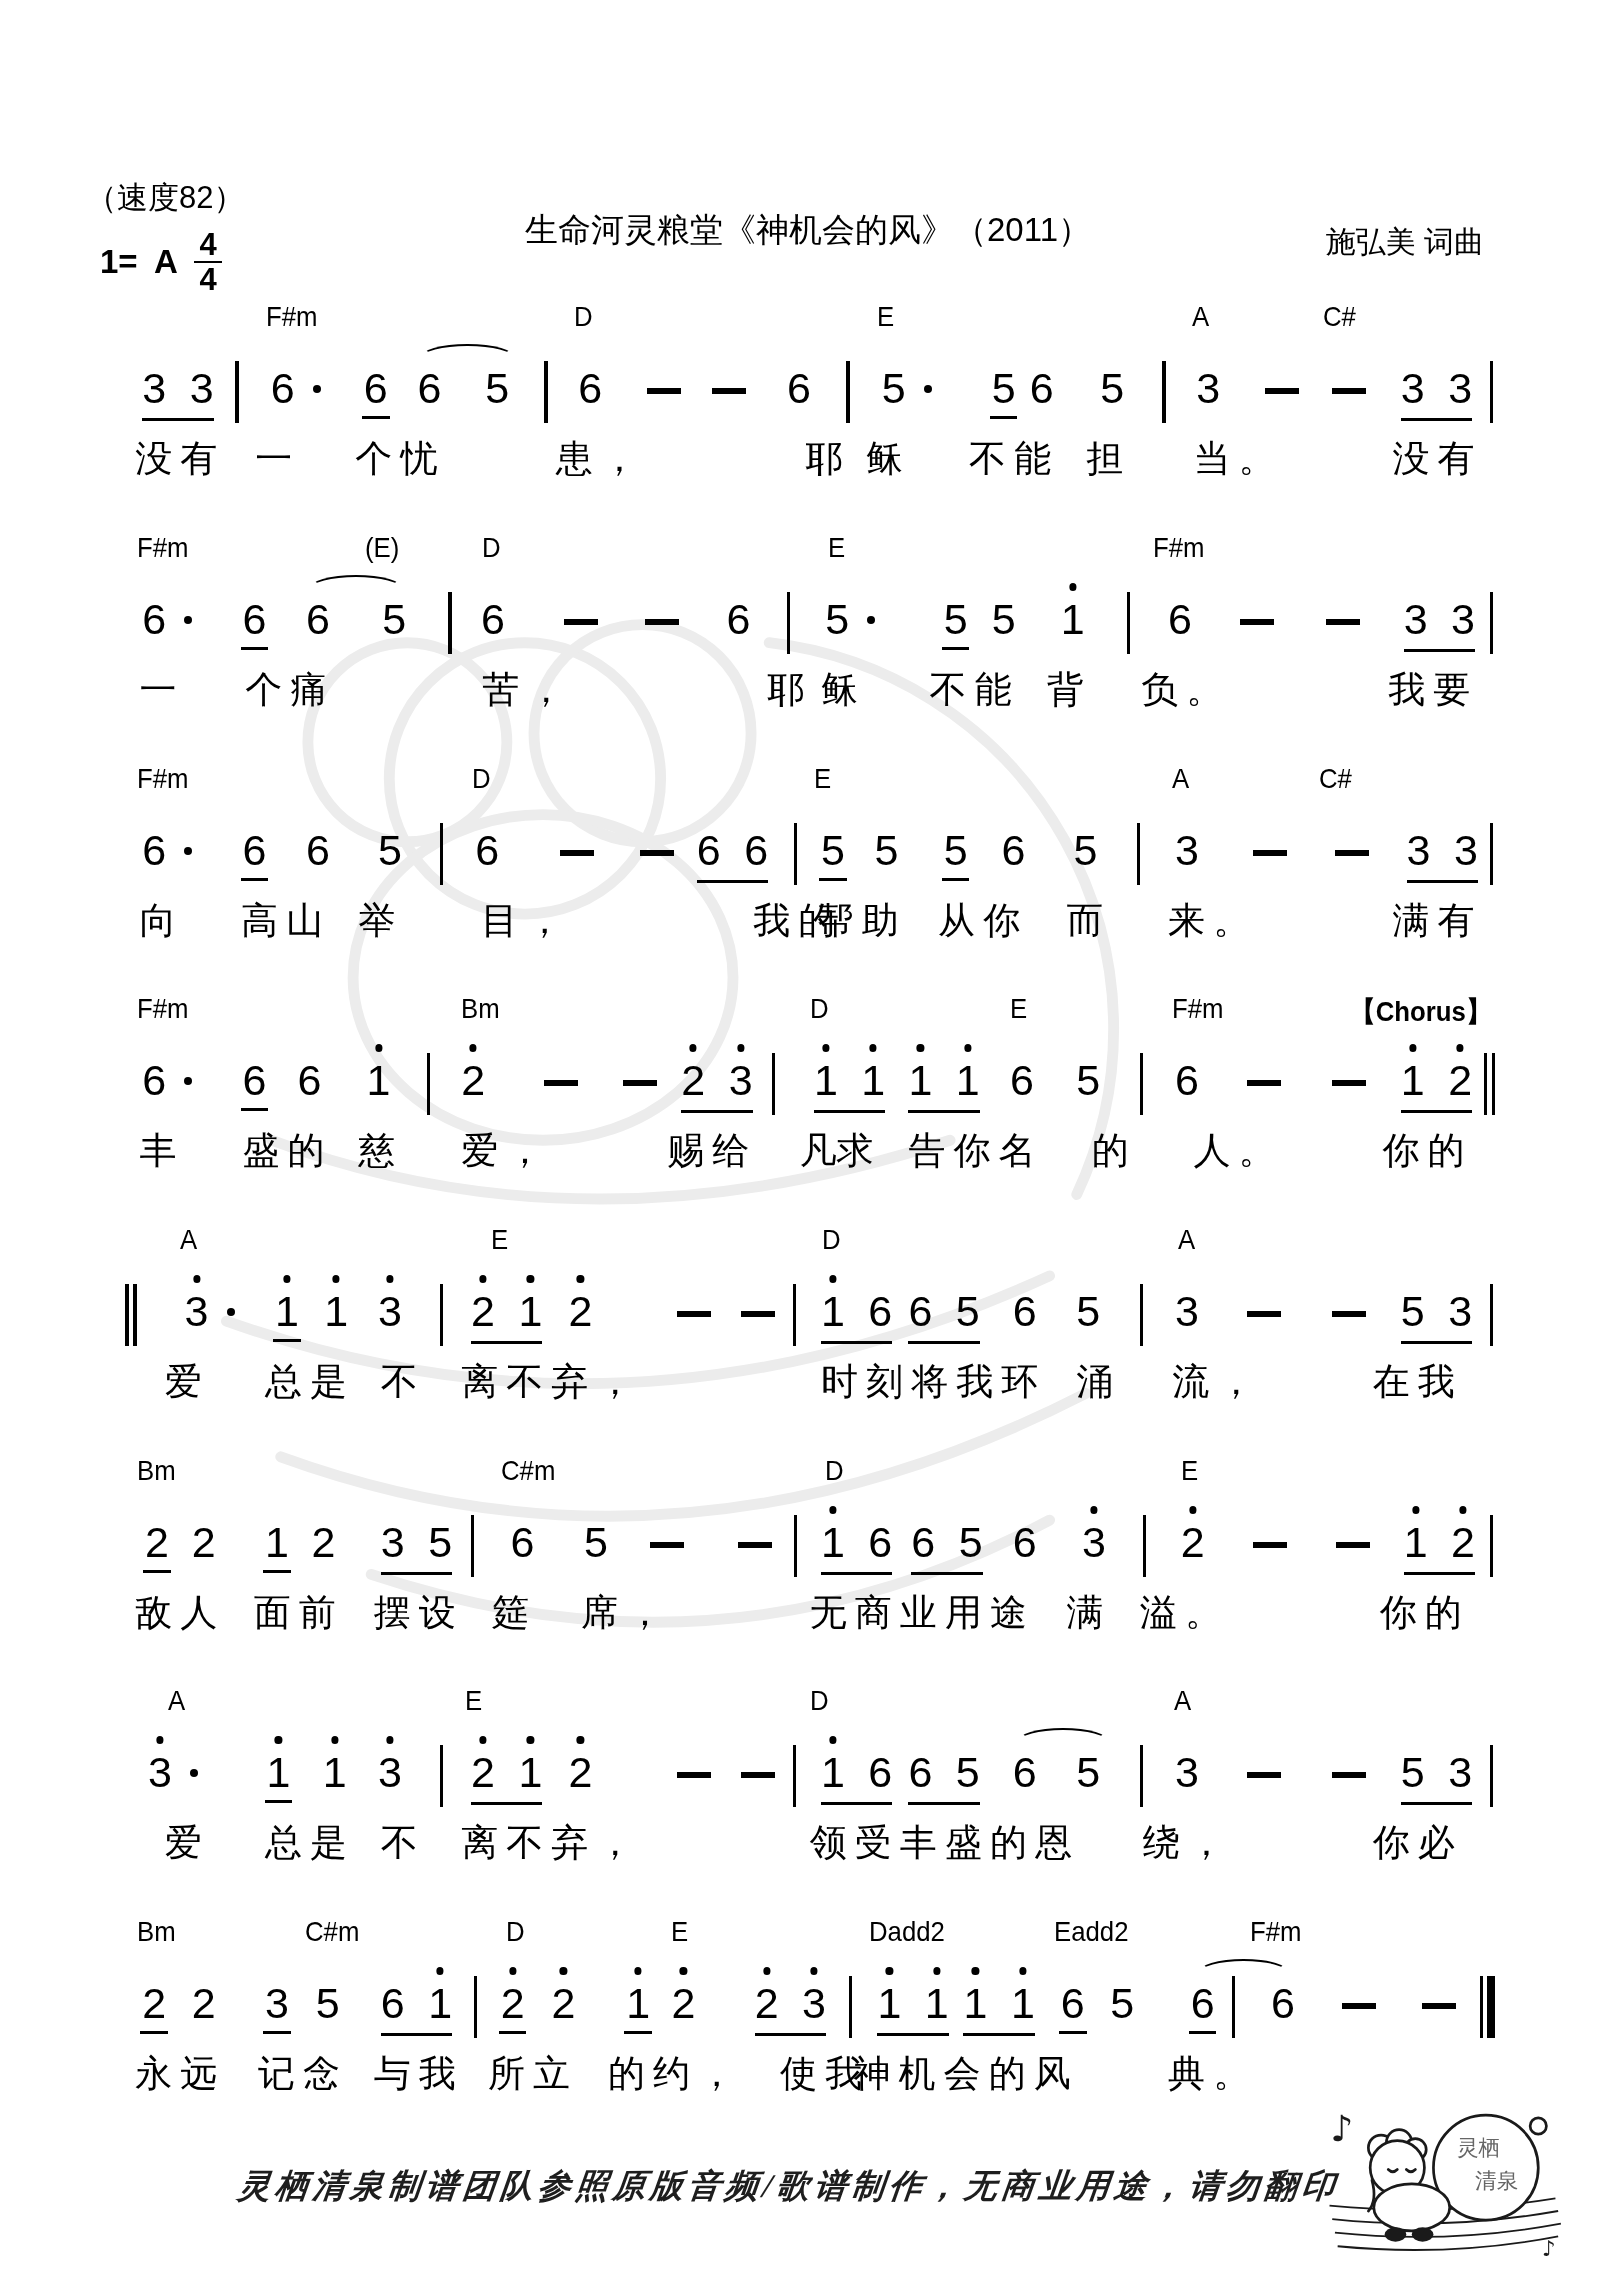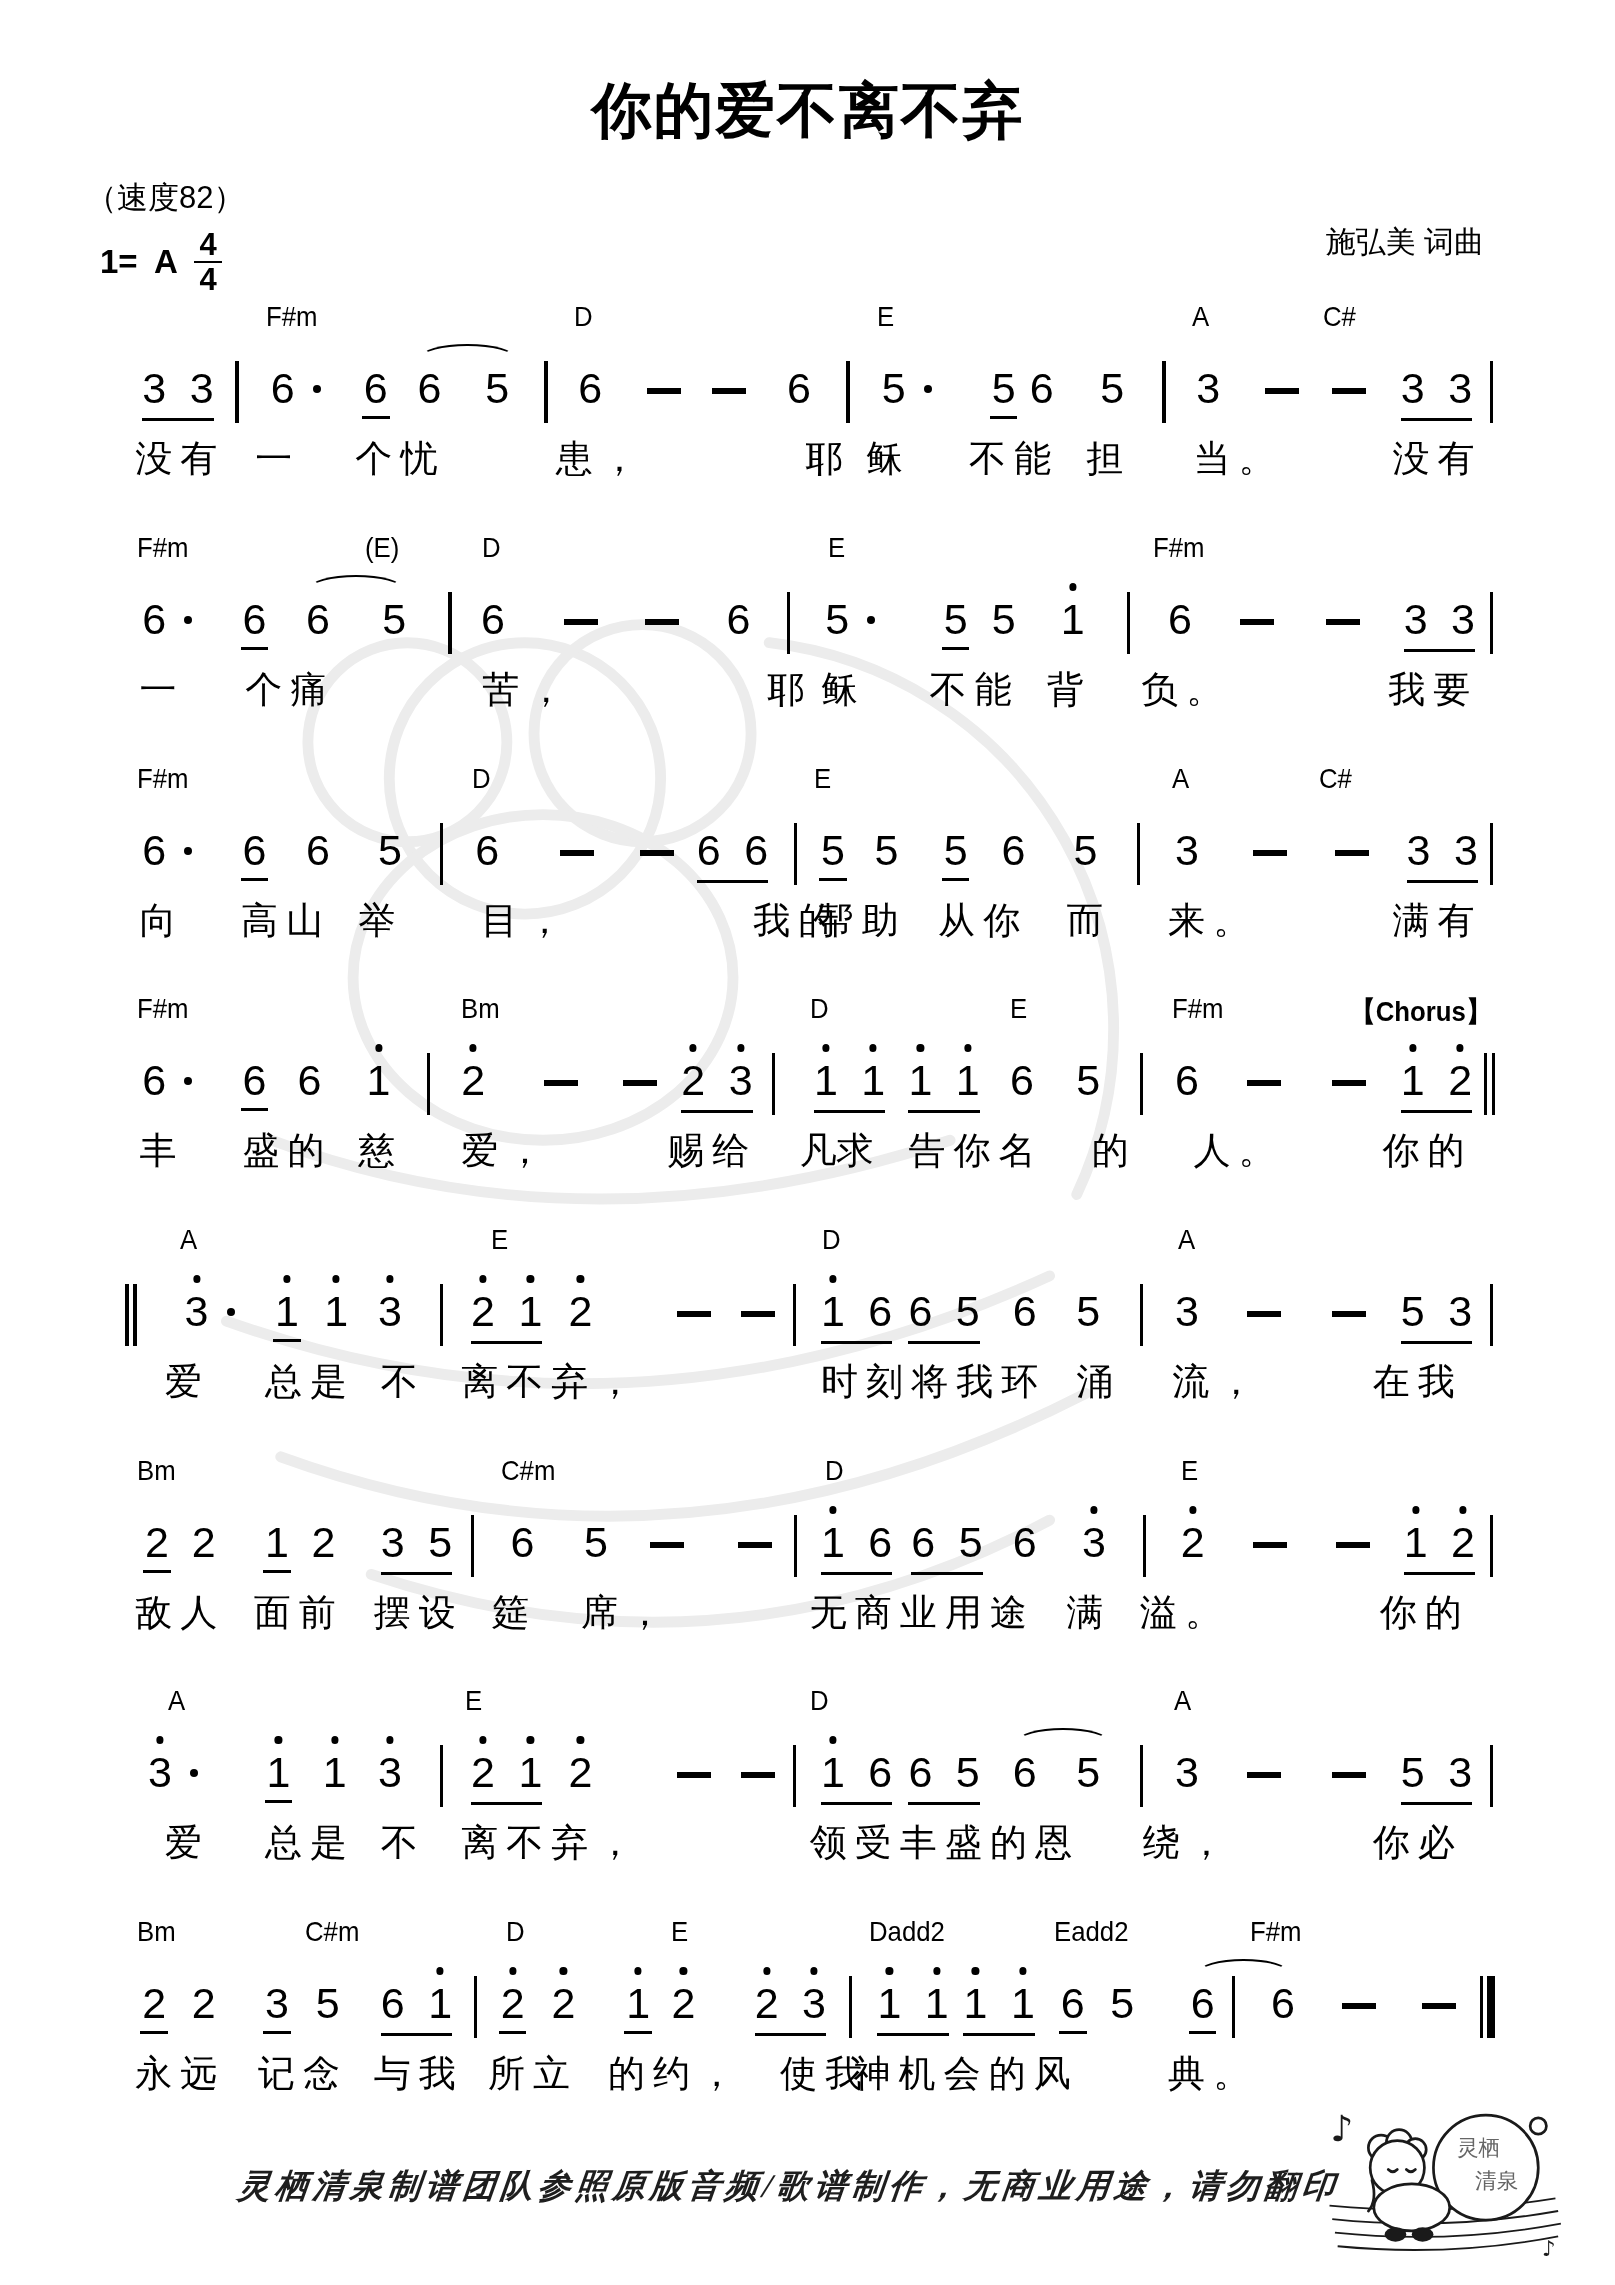--- a/index.html
+++ b/index.html
@@ -58,21 +58,21 @@
       <ellipse cx="450" cy="520" rx="210" ry="180"></ellipse>
       <path d="M 700 150 A 430 430 0 0 1 1040 760"></path>
       <path d="M 150 700 Q 500 830 900 700"></path>
       <path d="M 100 900 Q 550 1060 1010 850"></path>
       <path d="M 160 1050 Q 600 1210 1050 980"></path>
       <path d="M 260 1180 Q 650 1310 1010 1120"></path>
     </g>
   </svg>
 
   <div class="tempo">（速度82）</div>
-  <div class="title">你的爱不离不弃</div>
+  <div class="subtitle">生命河灵粮堂《神机会的风》（2011）</div>
   <div class="credit">施弘美 词曲</div>
   <div class="keyline">
     <span class="kp">1=</span>
     <span class="kp">A</span>
     <span class="frac">
       <span class="num">4</span>
       <span class="den">4</span>
     </span>
   </div>
 

